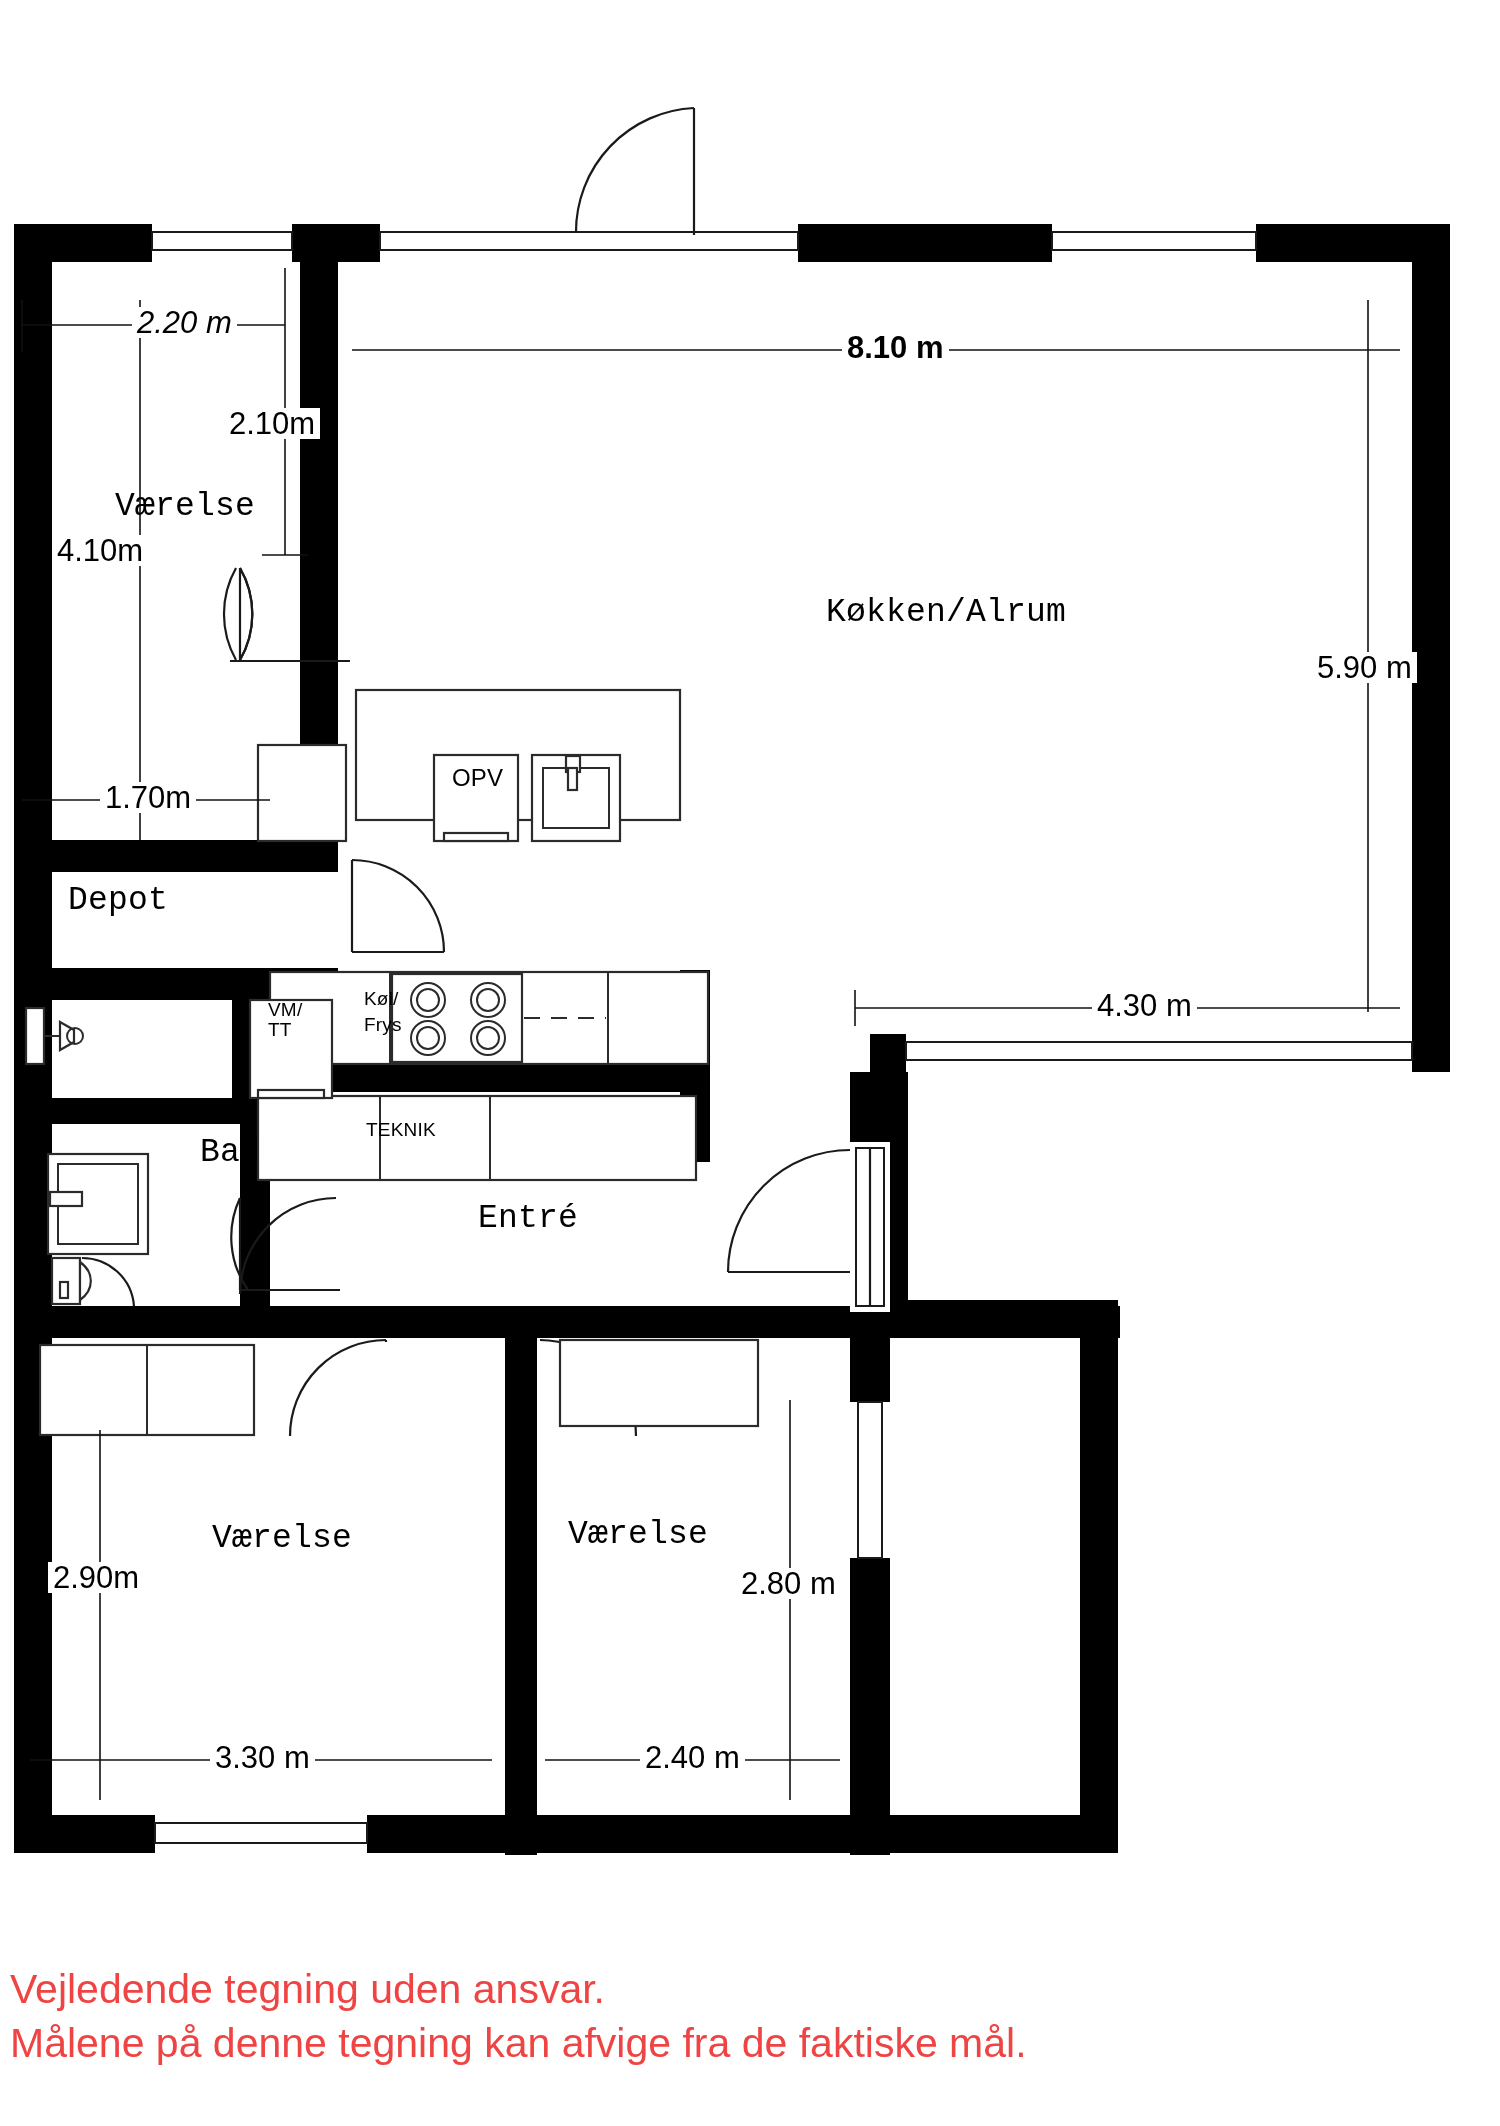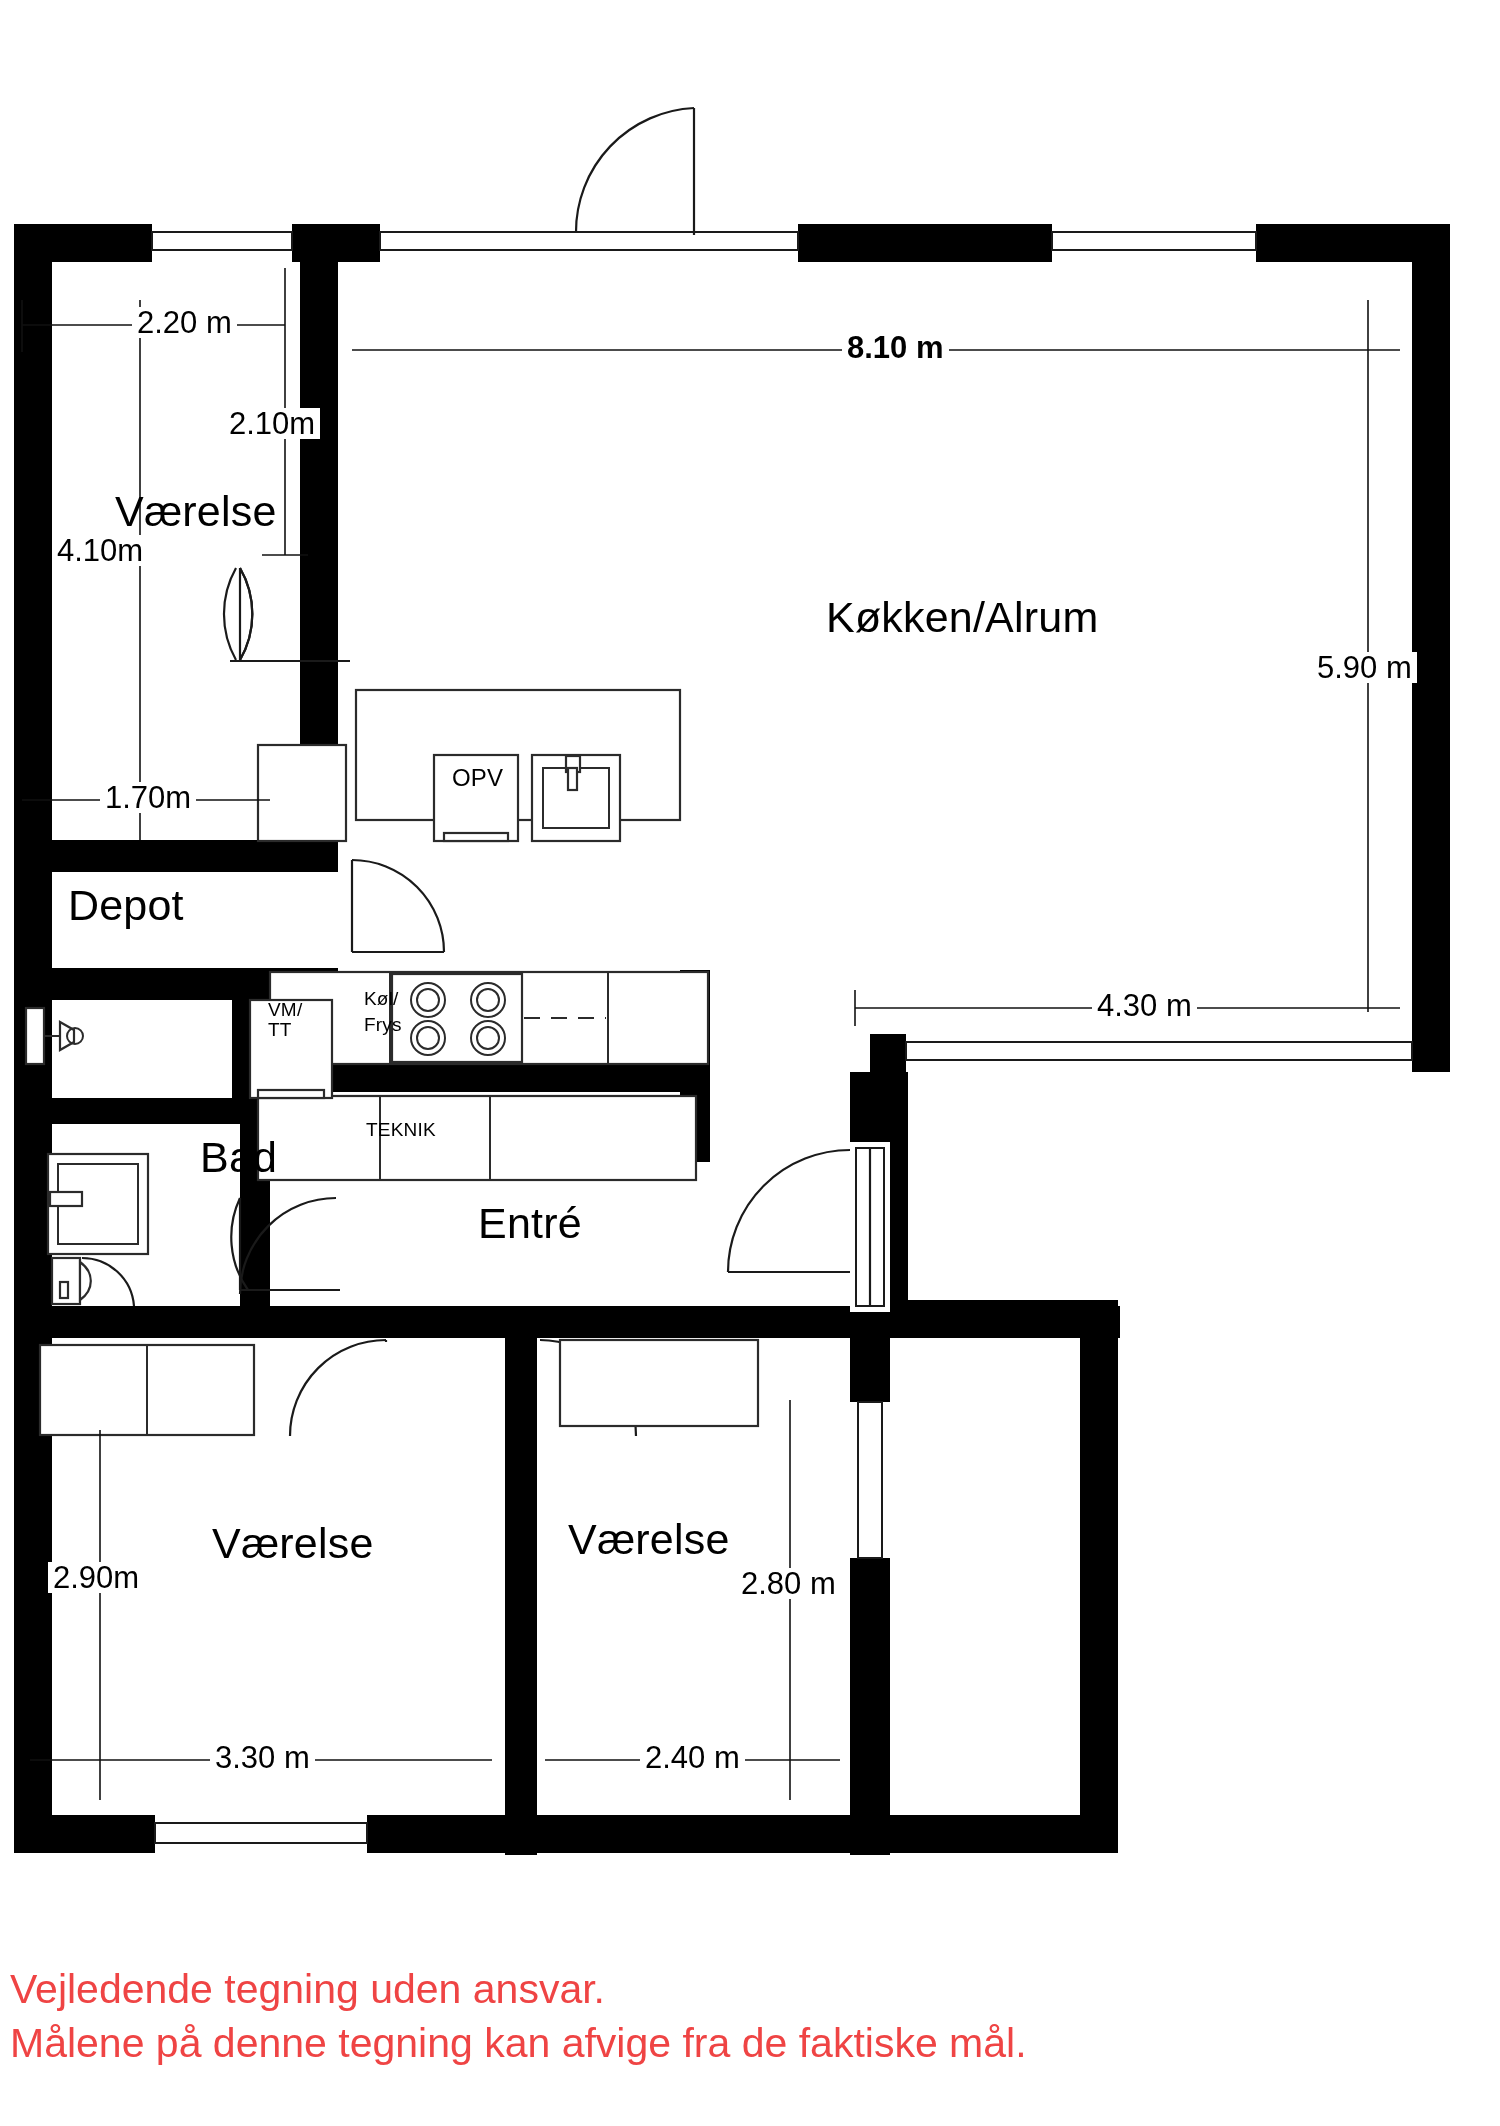--- a/index.html
+++ b/index.html
@@ -40,21 +40,21 @@
   .fixture-thin { fill: none; stroke: #2b2b2b; stroke-width: 2; }
   .dashline  { fill: none; stroke: #2b2b2b; stroke-width: 2; stroke-dasharray: 16 11; }
 
   .label {
     position: absolute;
     white-space: pre;
     font-family: "Liberation Sans", sans-serif;
     color: #000000;
     line-height: 1;
   }
-  .room-label   { font-size: 43px; letter-spacing: 0.2px; }
+  .room-label   { font-size: 33px; letter-spacing: 0.2px; font-family: Liberation Mono, monospace; }
   .dim-label    { font-size: 31px; letter-spacing: 0px; background: #ffffff; padding: 0 5px; }
   .small-label  { font-size: 24px; letter-spacing: 0.2px; }
   .tiny-label   { font-size: 19px; letter-spacing: 0.2px; }
 
   #disclaimer {
     position: absolute;
     left: 10px;
     top: 1962px;
     width: 1480px;
   }
@@ -308,21 +308,21 @@
   <div class="label small-label" style="left:452px; top:766px;">OPV</div>
 
   <div class="label tiny-label" style="left:268px; top:1000px; line-height:20px;">VM/
 TT</div>
 
   <div class="label tiny-label" style="left:364px; top:986px; line-height:26px;">Køl/
 Frys</div>
 
   <div class="label tiny-label" style="left:366px; top:1120px;">TEKNIK</div>
 
-  <div class="label dim-label" style="left:132px; top:307px;">2.20 m</div>
+  <div class="label dim-label" style="left:132px; top:307px;font-style:italic;">2.20 m</div>
 
   <div class="label dim-label" style="left:224px; top:408px;">2.10m</div>
 
   <div class="label dim-label" style="left:52px; top:535px;">4.10m</div>
 
   <div class="label dim-label" style="left:100px; top:782px;">1.70m</div>
 
   <div class="label dim-label" style="left:842px; top:332px;font-weight:bold;">8.10 m</div>
 
   <div class="label dim-label" style="left:1312px; top:652px;">5.90 m</div>

